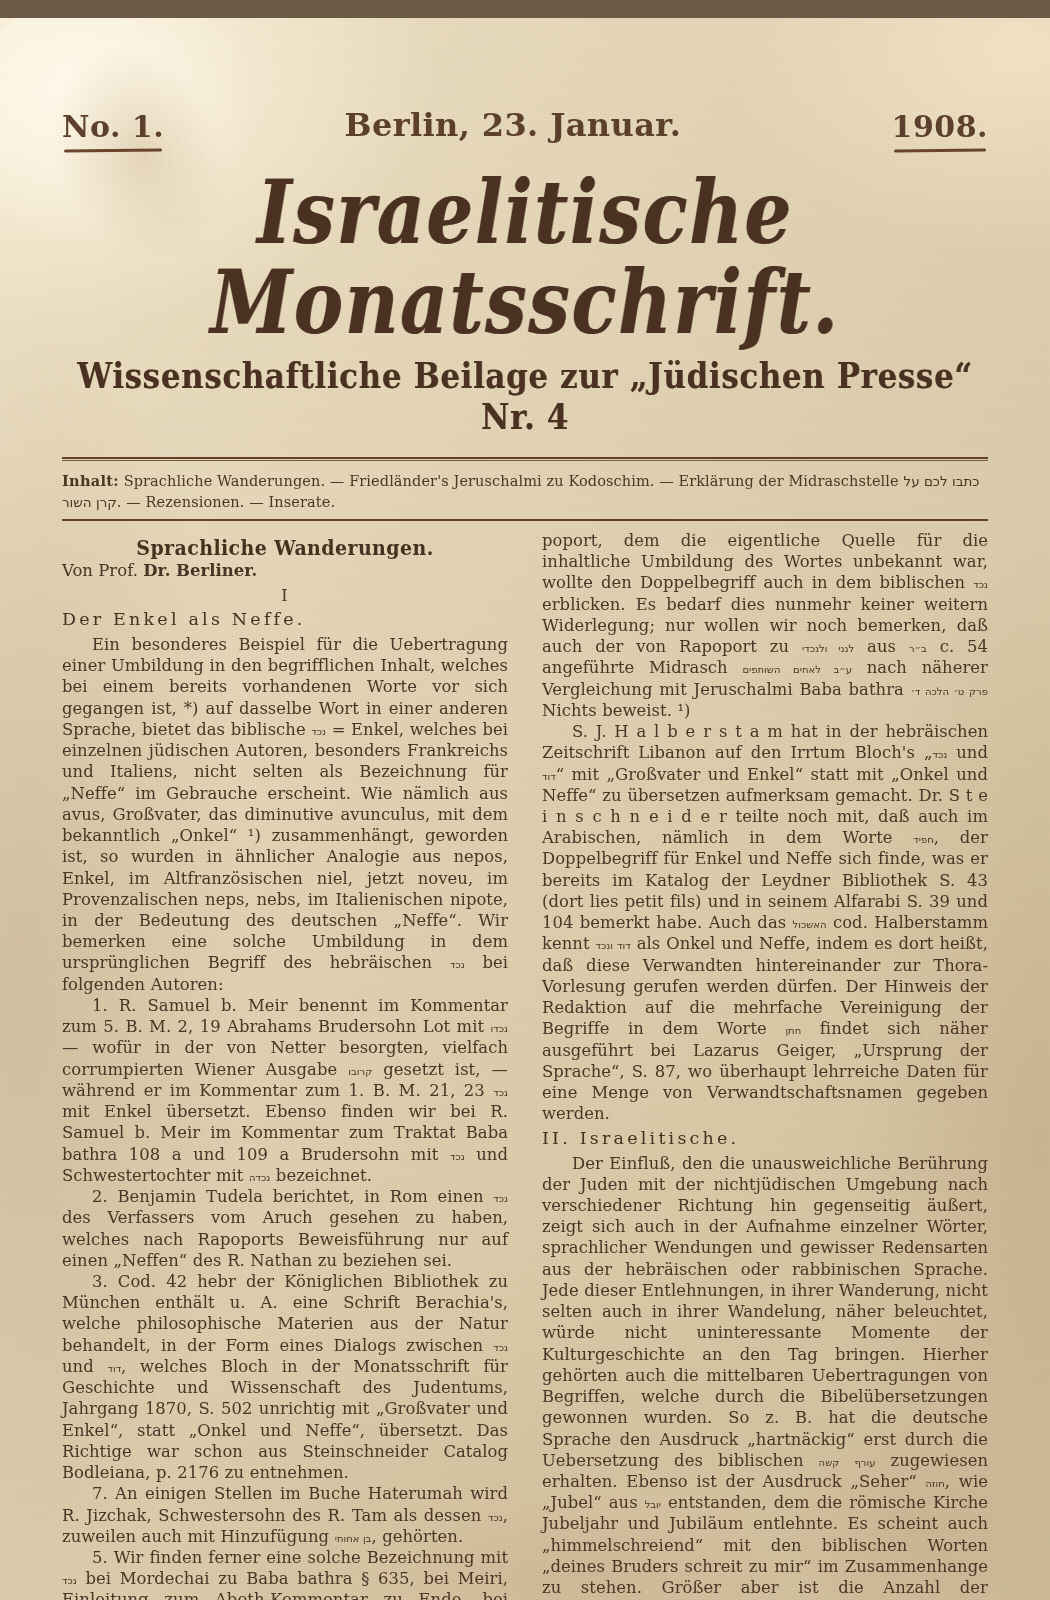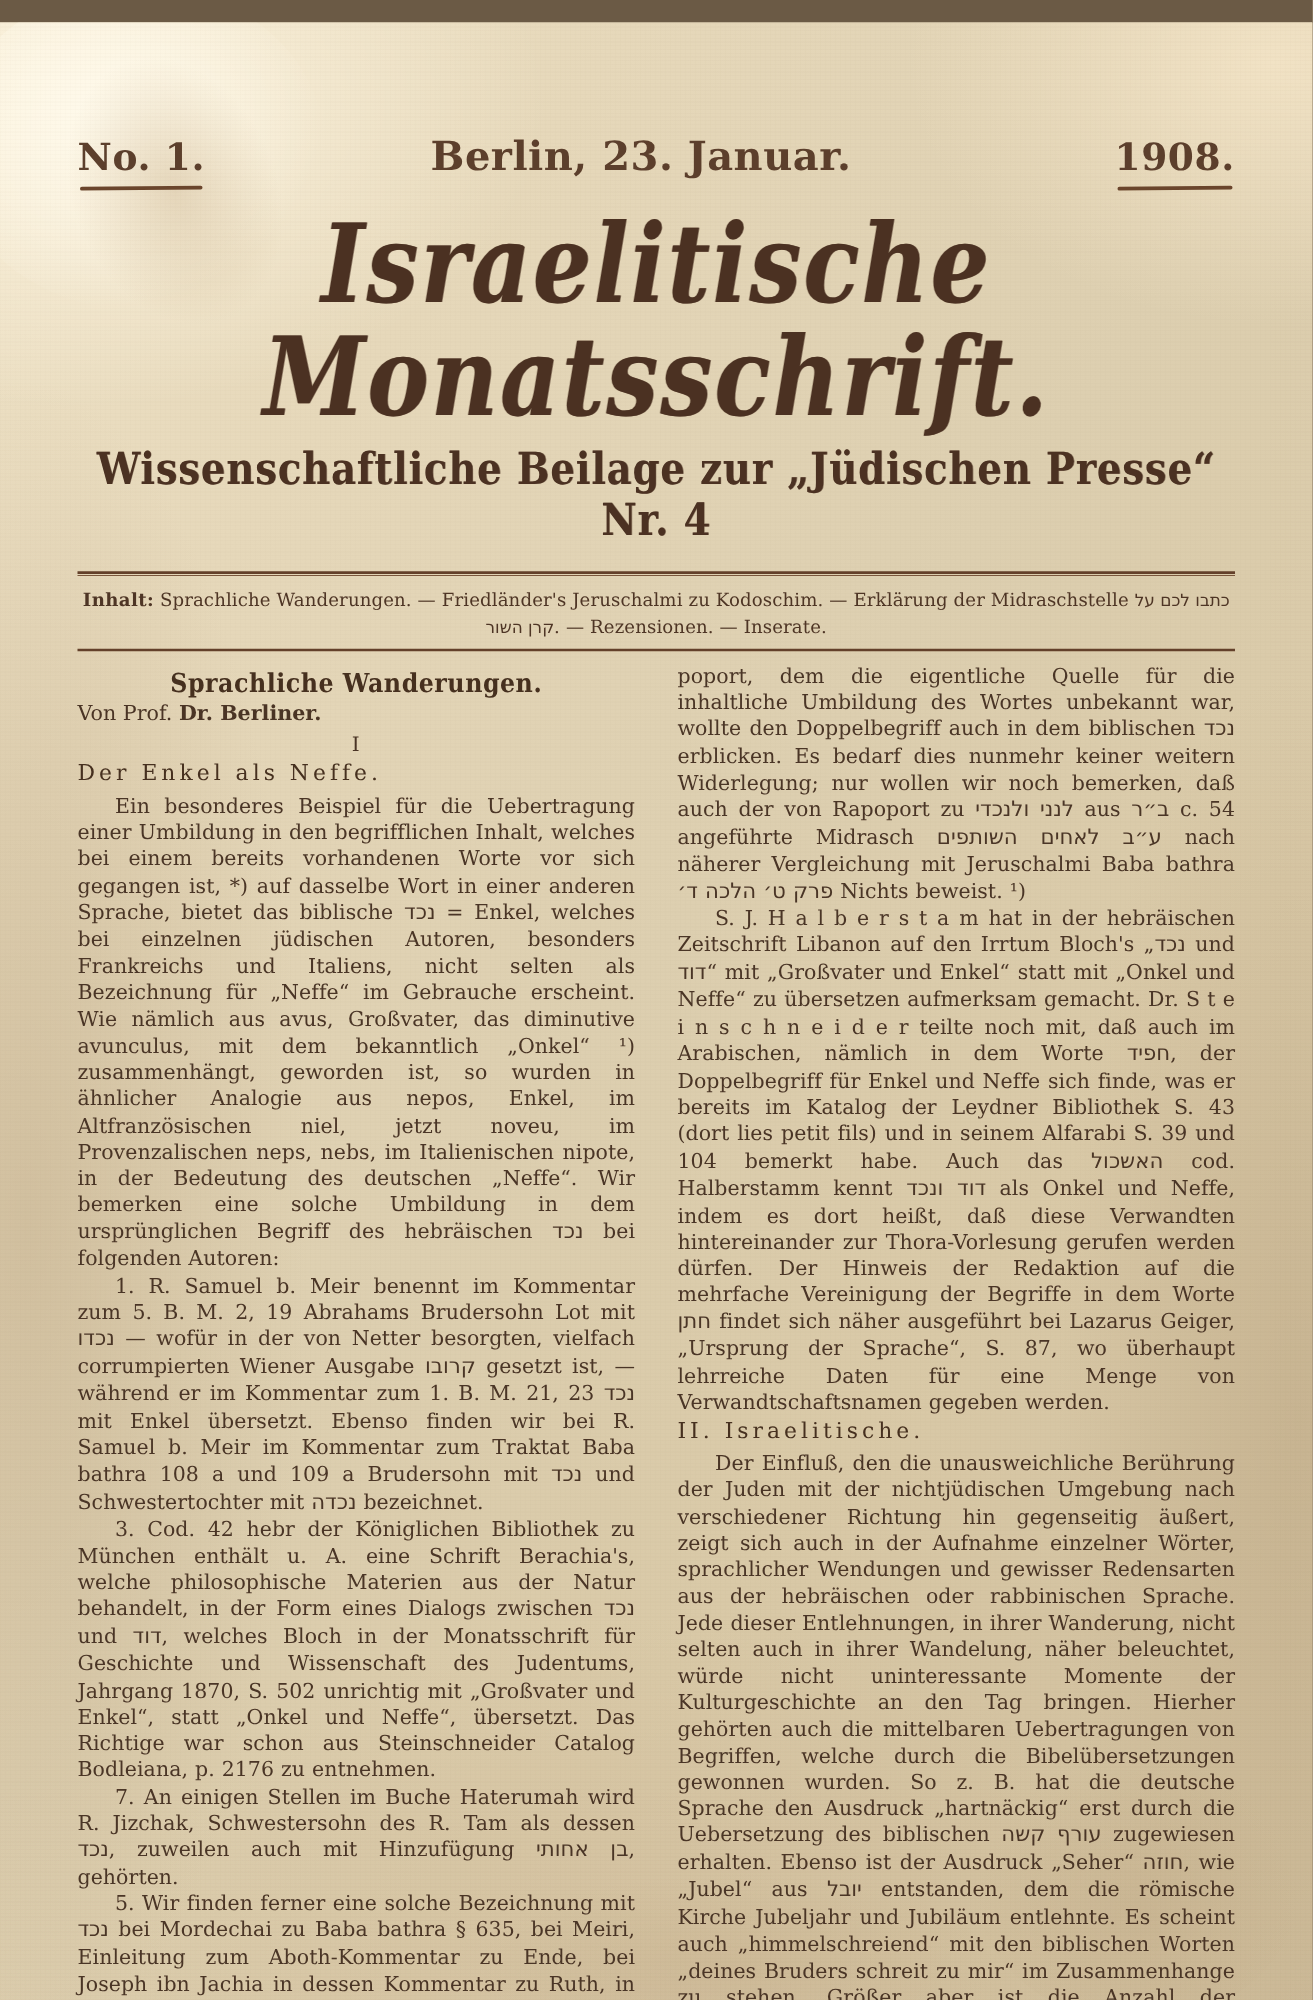--- a/index.html
+++ b/index.html
@@ -124,21 +124,20 @@
       linear-gradient(to bottom, #63402a 0px, #63402a 2px,
         rgba(0,0,0,0) 2px, rgba(0,0,0,0) 3px,
         #7a563c 3px, #7a563c 4px,
         rgba(0,0,0,0) 4px);
   }
 
   .toc {
     margin-top: 7px;
     font-size: 14.5px;
     line-height: 1.45;
-    text-align: center;
     color: #4e3525;
     letter-spacing: 0.1px;
   }
   .toc b { letter-spacing: 0.3px; }
   .toc .heb { font-family: "DejaVu Sans", sans-serif; font-size: 13.5px; direction: rtl; unicode-bidi: isolate; }
 
   .rule-thin {
     margin-top: 6px;
     border: 0;
     height: 2px;
@@ -202,21 +201,21 @@
     text-indent: 30px;
     color: #4a3526;
     letter-spacing: 0.05px;
     word-spacing: 0.3px;
     hyphens: auto;
   }
   p.body.noindent { text-indent: 0; }
 
   .heb {
     font-family: "DejaVu Sans", sans-serif;
-    font-size: 17px;
+    font-size: 10px;
     direction: rtl;
     unicode-bidi: isolate;
     letter-spacing: 0;
   }
 </style>
 </head>
 <body>
 
 <div class="page">
   <div class="stain stain-a"></div>
@@ -253,20 +252,21 @@
 
         <div class="art-title">Sprachliche Wanderungen.</div>
         <div class="art-byline"><span>Von Prof. </span><b>Dr. Berliner.</b></div>
         <div class="sec-num">I</div>
         <div class="sec-head">Der Enkel als Neffe.</div>
 
         <p class="body"><span>Ein besonderes Beispiel für die Uebertragung einer Umbildung in den begrifflichen Inhalt, welches bei einem bereits vorhandenen Worte vor sich gegangen ist, *) auf dasselbe Wort in einer anderen Sprache, bietet das biblische </span><span class="heb">נכד</span><span> = Enkel, welches bei einzelnen jüdischen Autoren, besonders Frankreichs und Italiens, nicht selten als Bezeichnung für „Neffe“ im Gebrauche erscheint. Wie nämlich aus avus, Großvater, das diminutive avunculus, mit dem bekanntlich „Onkel“ ¹) zusammenhängt, geworden ist, so wurden in ähnlicher Analogie aus nepos, Enkel, im Altfranzösischen niel, jetzt noveu, im Provenzalischen neps, nebs, im Italienischen nipote, in der Bedeutung des deutschen „Neffe“. Wir bemerken eine solche Umbildung in dem ursprünglichen Begriff des hebräischen </span><span class="heb">נכד</span><span> bei folgenden Autoren:</span></p>
 
         <p class="body"><span>1. R. Samuel b. Meir benennt im Kommentar zum 5. B. M. 2, 19 Abrahams Brudersohn Lot mit </span><span class="heb">נכדו</span><span> — wofür in der von Netter besorgten, vielfach corrumpierten Wiener Ausgabe </span><span class="heb">קרובו</span><span> gesetzt ist, — während er im Kommentar zum 1. B. M. 21, 23 </span><span class="heb">נכד</span><span> mit Enkel übersetzt. Ebenso finden wir bei R. Samuel b. Meir im Kommentar zum Traktat Baba bathra 108 a und 109 a Brudersohn mit </span><span class="heb">נכד</span><span> und Schwestertochter mit </span><span class="heb">נכדה</span><span> bezeichnet.</span></p>
 
+        <p class="body"><span>2. Benjamin Tudela berichtet, in Rom einen </span><span class="heb">נכד</span><span> des Verfassers vom Aruch gesehen zu haben, welches nach Rapoports Beweisführung nur auf einen „Neffen“ des R. Nathan zu beziehen sei.</span></p>
 
         <p class="body"><span>3. Cod. 42 hebr der Königlichen Bibliothek zu München enthält u. A. eine Schrift Berachia's, welche philosophische Materien aus der Natur behandelt, in der Form eines Dialogs zwischen </span><span class="heb">נכד</span><span> und </span><span class="heb">דוד</span><span>, welches Bloch in der Monatsschrift für Geschichte und Wissenschaft des Judentums, Jahrgang 1870, S. 502 unrichtig mit „Großvater und Enkel“, statt „Onkel und Neffe“, übersetzt. Das Richtige war schon aus Steinschneider Catalog Bodleiana, p. 2176 zu entnehmen.</span></p>
 
         <p class="body"><span>7. An einigen Stellen im Buche Haterumah wird R. Jizchak, Schwestersohn des R. Tam als dessen </span><span class="heb">נכד</span><span>, zuweilen auch mit Hinzufügung </span><span class="heb">בן אחותי</span><span>, gehörten.</span></p>
 
         <p class="body"><span>5. Wir finden ferner eine solche Bezeichnung mit </span><span class="heb">נכד</span><span> bei Mordechai zu Baba bathra § 635, bei Meiri, Einleitung zum Aboth-Kommentar zu Ende, bei Joseph ibn Jachia in dessen Kommentar zu Ruth, in den Responsen des Rosch und noch bei mehreren Anderen, die von J. Sappir und M. Straschun in der hebr. Zeitschrift Libanon d. J. S. 112 und S. 160 näher angeführt werden. ²) Zuerst hatte Rapoport auf die Doppelbedeutung von </span></p>
 
       </div>
 
       <div class="col-divider"></div>

